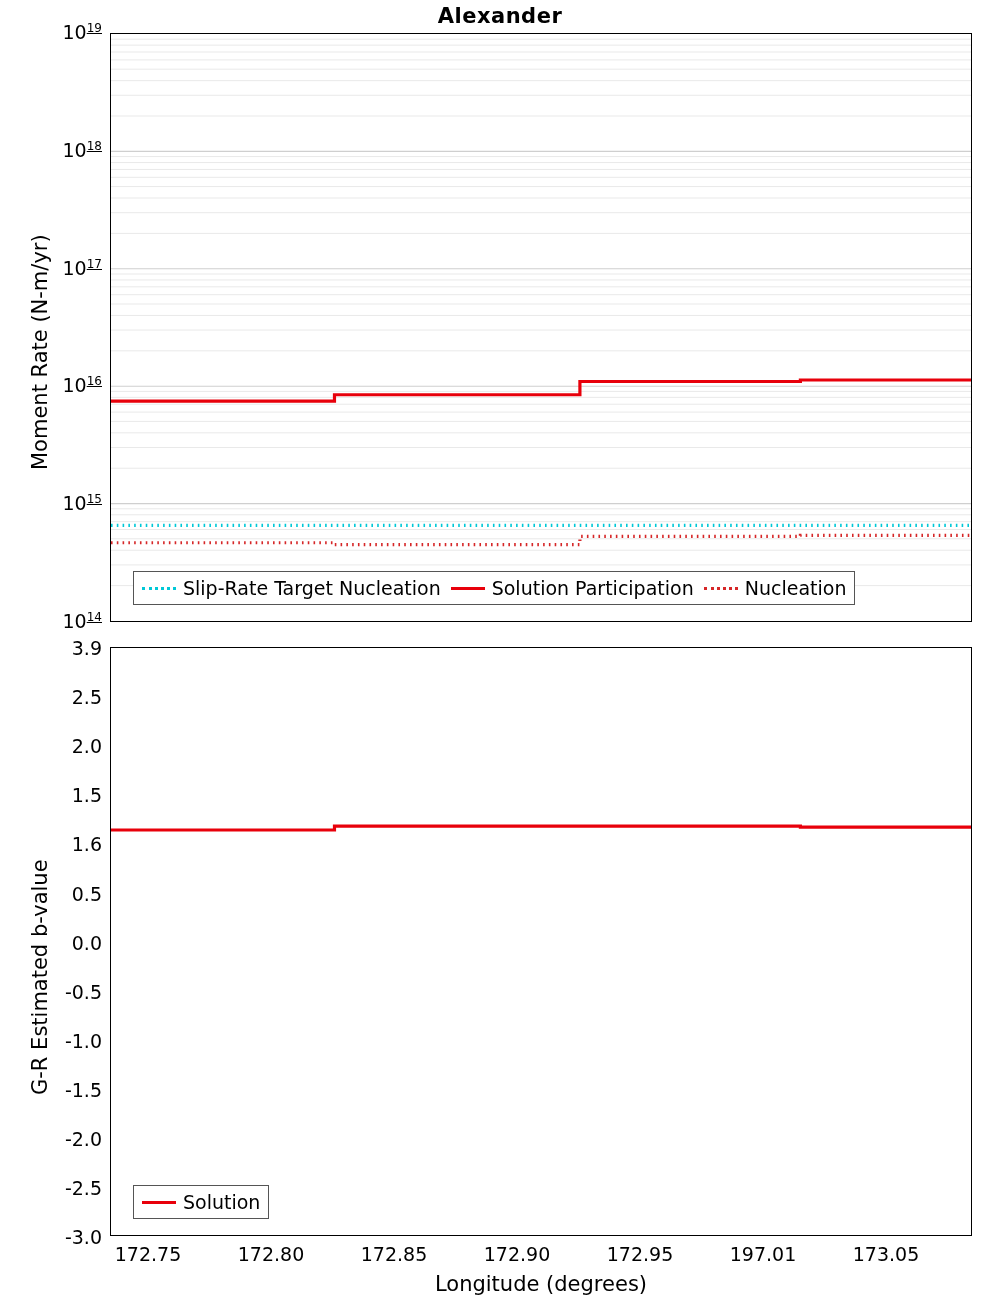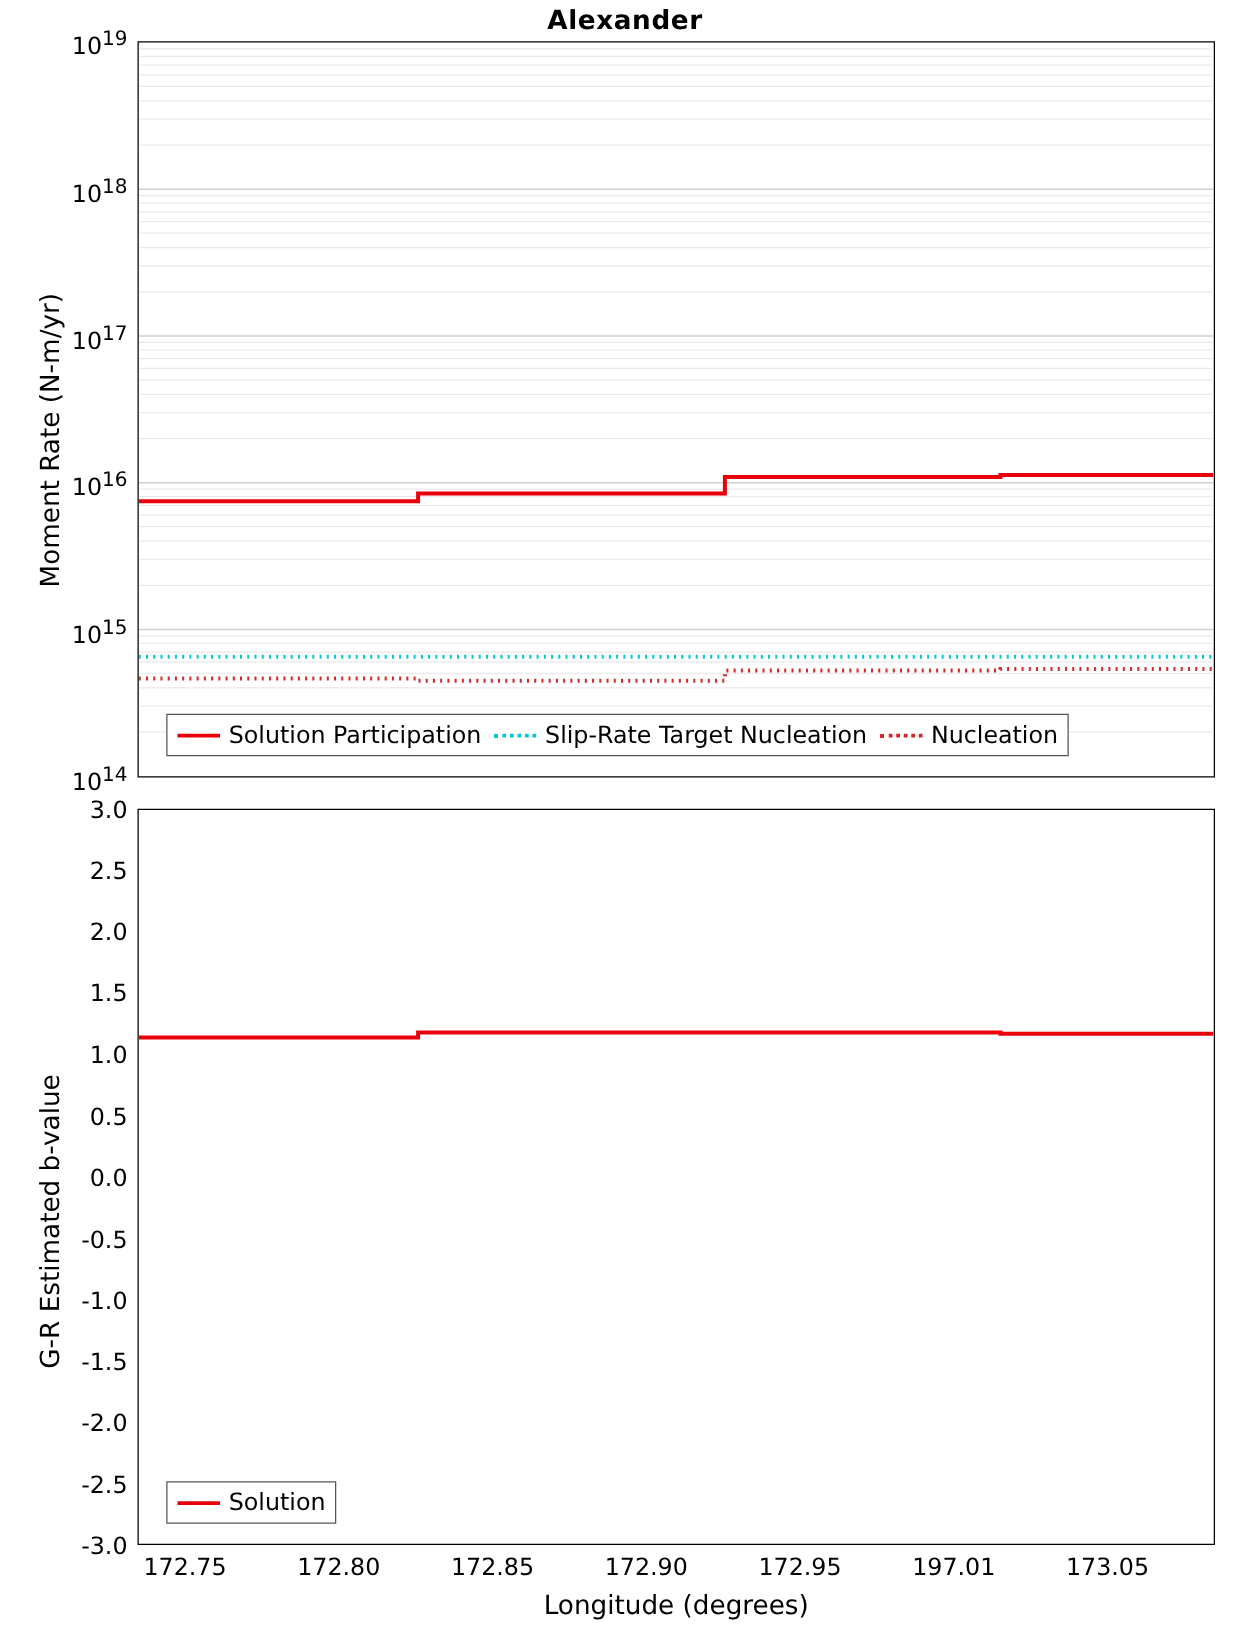--- a/index.html
+++ b/index.html
@@ -69,22 +69,23 @@
     white-space: nowrap;
   }
   .ytick-log {
     position: absolute;
     text-align: right;
     font-size: 19px;
     color: #000;
     white-space: nowrap;
   }
   .ytick-log sup {
-    font-size: 16px;
+    font-size: 12px;
     vertical-align: super;
+    text-decoration: underline;
   }
   .xtick {
     position: absolute;
     text-align: center;
     font-size: 19px;
     color: #000;
     white-space: nowrap;
   }
   
   .ylabel {
@@ -202,28 +203,28 @@
 
       <polyline fill="none" stroke="#e8000b" stroke-width="3.2" stroke-linecap="butt" stroke-linejoin="miter" points="0,368.3 224,368.3 224,362.0 470,362.0 470,348.7 691,348.7 691,347.2 862,347.2"></polyline>
 
       <polyline fill="none" stroke="#00c8d7" stroke-width="3.2" stroke-dasharray="1.6 4.2" stroke-linecap="butt" points="0,493.0 224,493.0 470,493.0 691,493.0 862,493.0"></polyline>
 
       <polyline fill="none" stroke="#d62728" stroke-width="3.2" stroke-dasharray="1.6 4.2" stroke-linecap="butt" points="0,510.5 224,510.5 224,512.4 470,512.4 470,504.1 691,504.1 691,503.0 862,503.0"></polyline>
     </svg>
 
     <div class="legend" style="left: 22px; bottom: 16px;">
       <div class="legend-entry">
+        <span class="legend-swatch sw-dot-cyan"></span>
+        <span class="legend-text">Slip-Rate Target Nucleation</span>
+      </div>
+      <div class="legend-entry">
         <span class="legend-swatch sw-solid-red"></span>
         <span class="legend-text">Solution Participation</span>
       </div>
       <div class="legend-entry">
-        <span class="legend-swatch sw-dot-cyan"></span>
-        <span class="legend-text">Slip-Rate Target Nucleation</span>
-      </div>
-      <div class="legend-entry">
         <span class="legend-swatch sw-dot-red"></span>
         <span class="legend-text">Nucleation</span>
       </div>
     </div>
   </div>
 
   <div class="ytick-log" style="left: 42px; top: 610px; width: 60px; text-align: right;">
     <span>10</span><sup>14</sup>
   </div>
   <div class="ytick-log" style="left: 42px; top: 492px; width: 60px;">
@@ -251,25 +252,25 @@
     </svg>
 
     <div class="legend" style="left: 22px; bottom: 16px;">
       <div class="legend-entry">
         <span class="legend-swatch sw-solid-red"></span>
         <span class="legend-text">Solution</span>
       </div>
     </div>
   </div>
 
-  <div class="ytick" style="left: 30px; top: 637px; width: 72px;">3.0</div>
+  <div class="ytick" style="left: 30px; top: 637px; width: 72px;">3.9</div>
   <div class="ytick" style="left: 30px; top: 686px; width: 72px;">2.5</div>
   <div class="ytick" style="left: 30px; top: 735px; width: 72px;">2.0</div>
   <div class="ytick" style="left: 30px; top: 784px; width: 72px;">1.5</div>
-  <div class="ytick" style="left: 30px; top: 833px; width: 72px;">1.0</div>
+  <div class="ytick" style="left: 30px; top: 833px; width: 72px;">1.6</div>
   <div class="ytick" style="left: 30px; top: 883px; width: 72px;">0.5</div>
   <div class="ytick" style="left: 30px; top: 932px; width: 72px;">0.0</div>
   <div class="ytick" style="left: 30px; top: 981px; width: 72px;">-0.5</div>
   <div class="ytick" style="left: 30px; top: 1030px; width: 72px;">-1.0</div>
   <div class="ytick" style="left: 30px; top: 1079px; width: 72px;">-1.5</div>
   <div class="ytick" style="left: 30px; top: 1128px; width: 72px;">-2.0</div>
   <div class="ytick" style="left: 30px; top: 1177px; width: 72px;">-2.5</div>
   <div class="ytick" style="left: 30px; top: 1226px; width: 72px;">-3.0</div>
 
   <div class="ylabel" style="left: 28px; top: 1095px;">G-R Estimated b-value</div>

